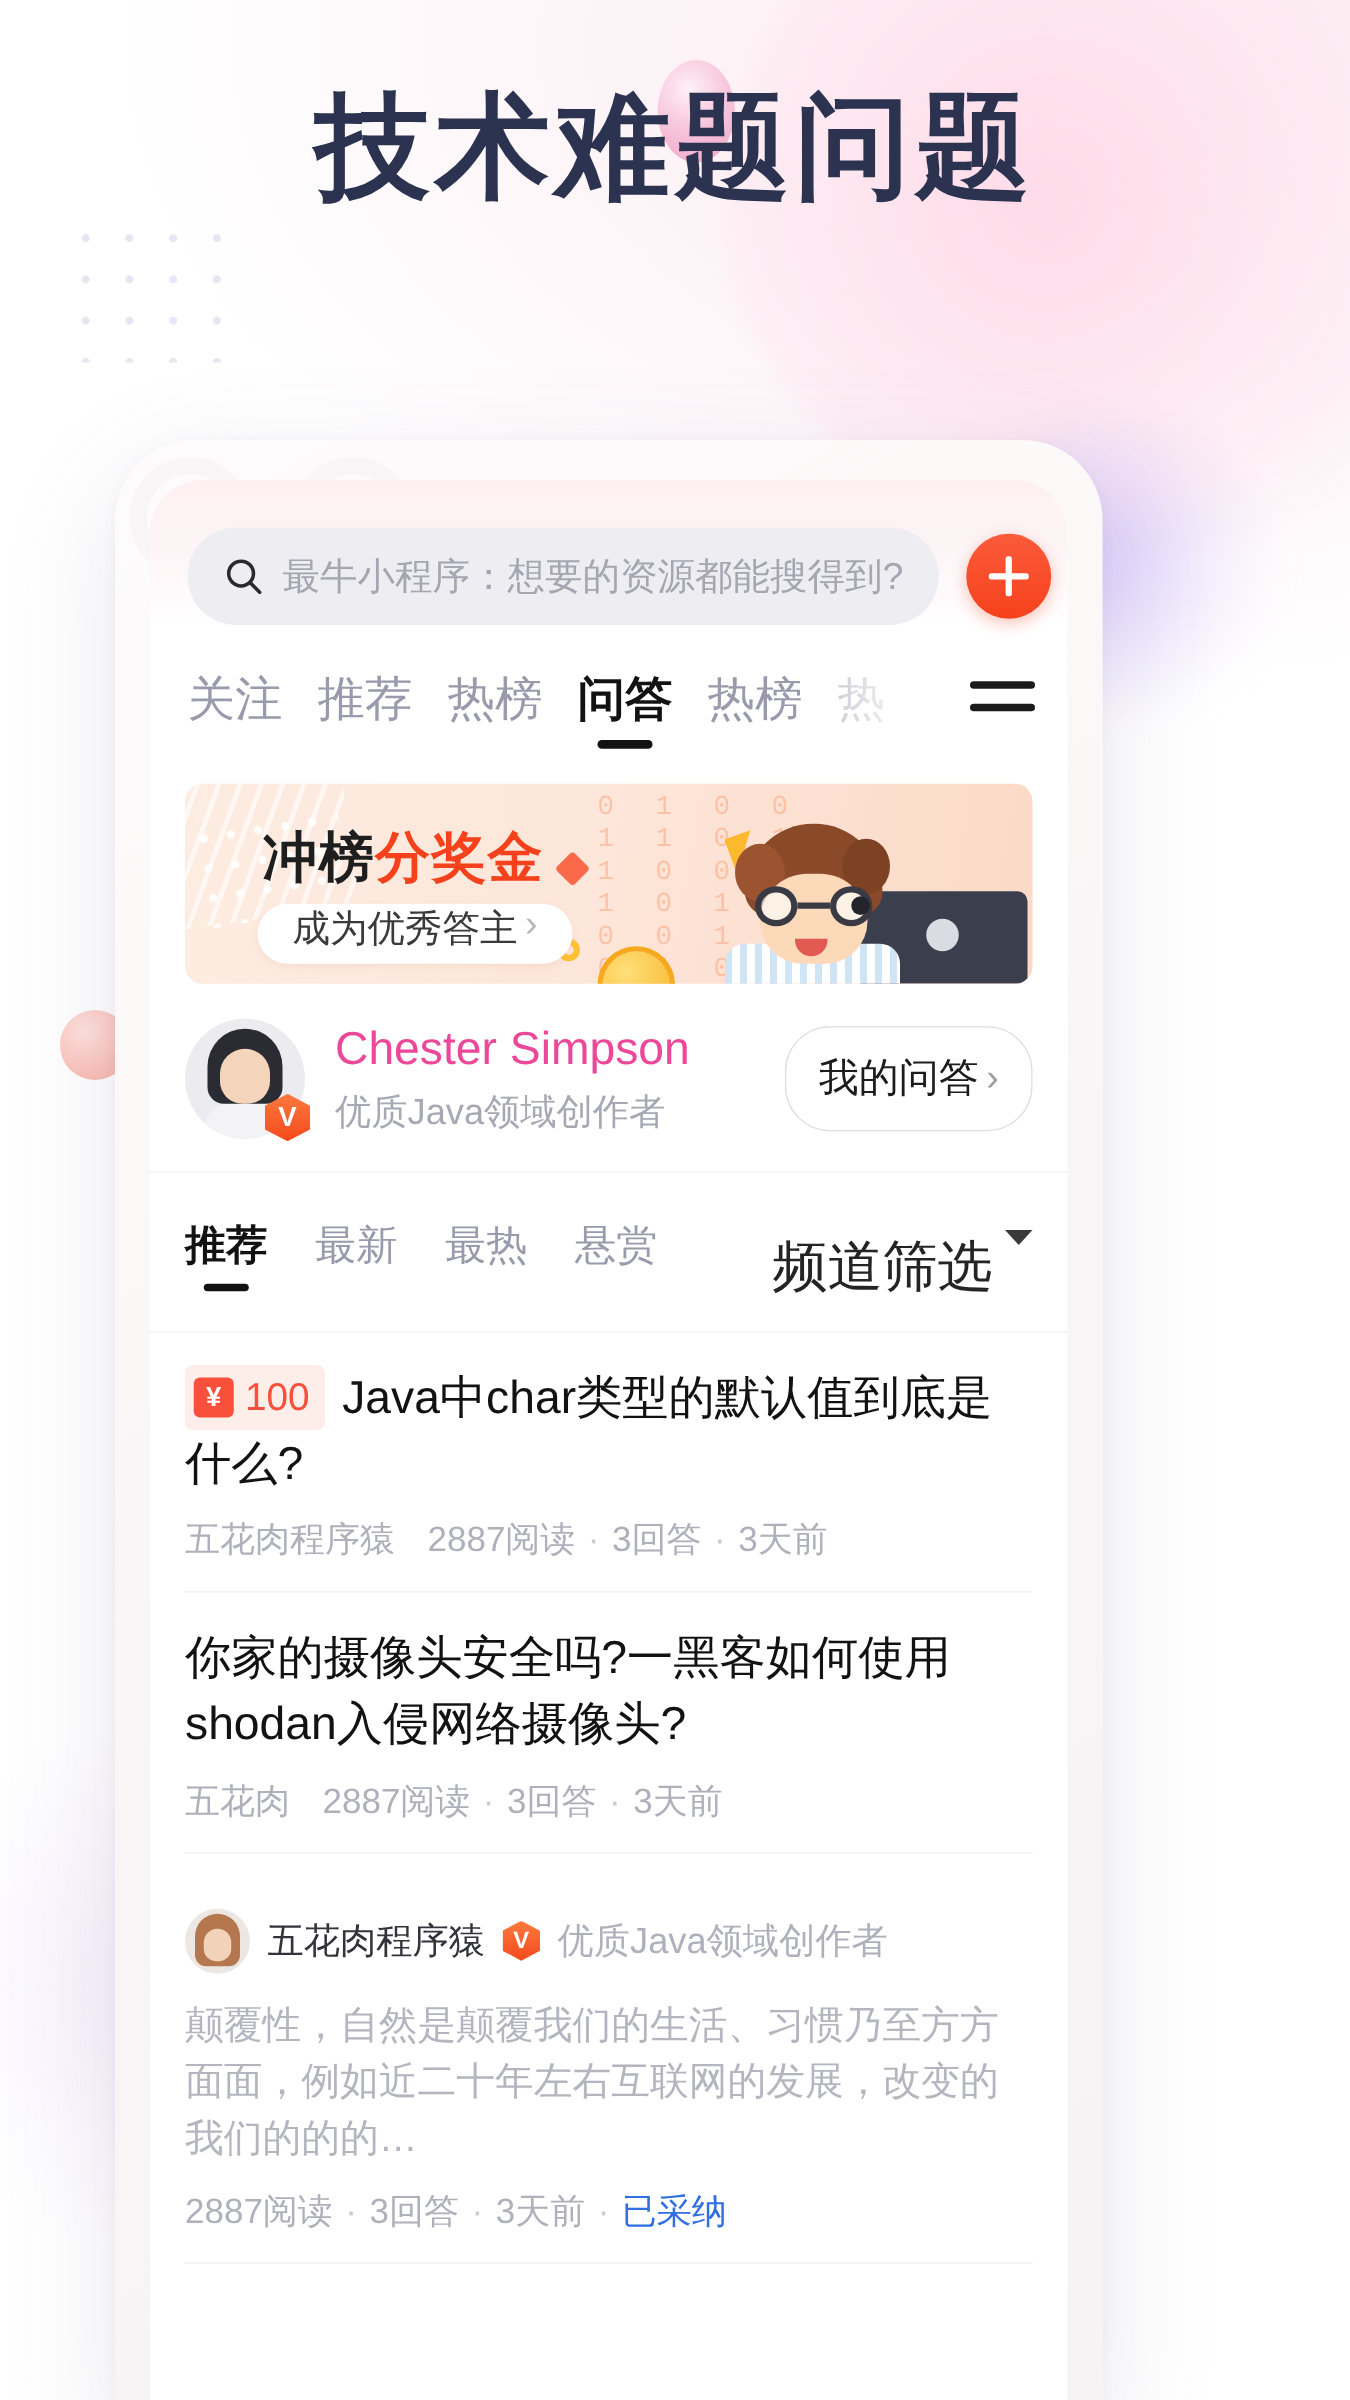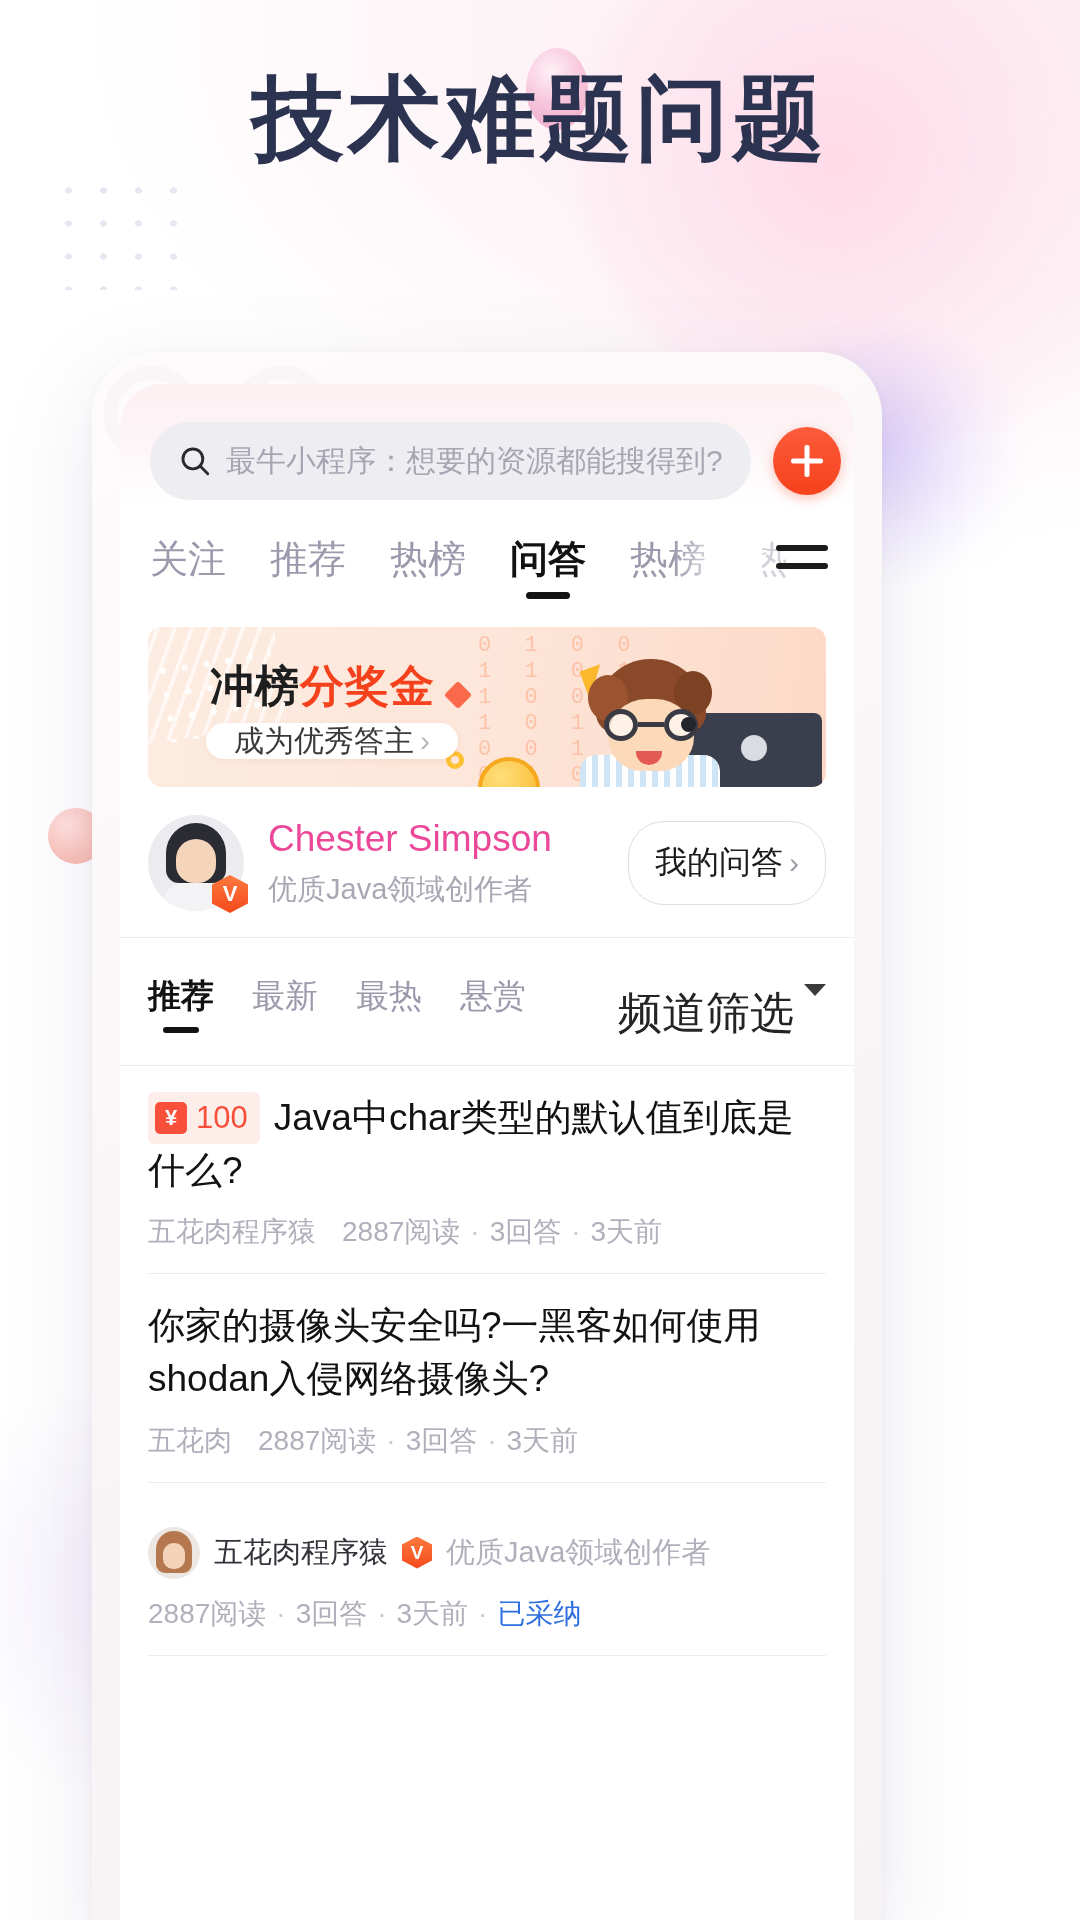--- a/index.html
+++ b/index.html
@@ -160,21 +160,21 @@
     left: 50%; top: 50%;
   }
   .plus-btn::before { width: 32px; height: 5px; transform: translate(-50%,-50%); }
   .plus-btn::after  { width: 5px; height: 32px; transform: translate(-50%,-50%); }
 
   
   .tabs {
     position: relative;
     display: flex; align-items: flex-end;
     padding: 34px 0 0 30px;
-    gap: 44px;
+    gap: 28px;
     white-space: nowrap;
   }
   .tab {
     font-size: 38px; color: #9a9aac; position: relative;
     padding-bottom: 16px;
   }
   .tab.active { color: #121212; font-weight: 700; }
   .tab.active::after {
     content: ""; position: absolute;
     left: 50%; transform: translateX(-50%);
@@ -242,23 +242,23 @@
     border: 4px solid #f6a81e;
   }
   .banner-title {
     position: absolute; left: 62px; top: 30px;
     font-size: 44px; font-weight: 700; letter-spacing: 1px;
     color: #1e1e1e; white-space: nowrap;
   }
   .banner-title .hot { color: #f5411c; }
   .banner-cta {
     position: absolute; left: 58px; top: 96px;
-    height: 36px; min-width: 252px;
+    height: 48px; min-width: 252px;
     border-radius: 26px; background: #fff;
-    display: flex; align-items: center; justify-content: center;
+    display: flex; align-items: flex-start; justify-content: center;
     gap: 6px; padding: 0 18px;
     font-size: 30px; color: #3a3a3a;
     box-shadow: 0 2px 6px rgba(200,130,90,.12);
   }
   .banner-cta .chev { color: #b9b9b9; font-size: 30px; }
   .banner-art {
     position: absolute; right: 0; top: 14px; width: 270px; height: 146px;
     border-radius: 10px 0 0 10px;
     overflow: hidden;
   }
@@ -592,20 +592,21 @@
       <div class="qitem">
         <div class="qauthor-row">
           <div class="qa-avatar">
             <div class="h"></div>
               <div class="f"></div>
           </div>
           <span class="qa-name">五花肉程序猿</span>
           <span class="qa-vbadge">V</span>
           <span class="qa-tag">优质Java领域创作者</span>
         </div>
+        <div class="qbody">颠覆性，自然是颠覆我们的生活、习惯乃至方方面面，例如近二十年左右互联网的发展，改变的我们的的的…</div>
         <div class="qmeta">
           <span>2887阅读</span>
           <span class="dotsep">·</span>
           <span>3回答</span>
           <span class="dotsep">·</span>
           <span>3天前</span>
           <span class="dotsep">·</span>
           <span class="accepted">已采纳</span>
         </div>
       </div>

